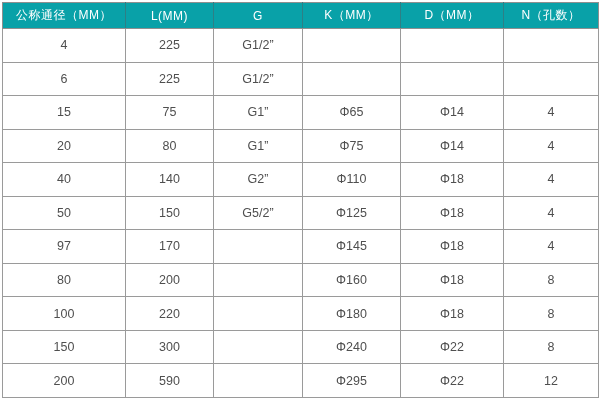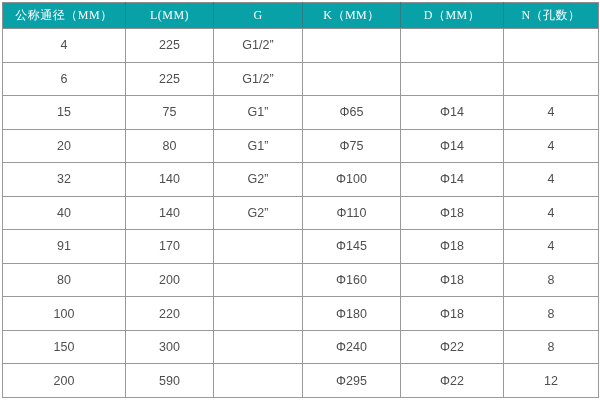--- a/index.html
+++ b/index.html
@@ -19,21 +19,20 @@
   }
   table.spec-table {
     width: 596px;
     height: 396px;
     border-collapse: collapse;
     table-layout: fixed;
     font-family: "Liberation Sans", "DejaVu Sans", sans-serif;
   }
   table.spec-table thead tr {
     height: 26px;
-    font-family: Liberation Serif, serif;
   }
   table.spec-table th {
     background: #09a1a8;
     color: #ffffff;
     font-size: 12px;
     font-weight: normal;
     text-align: center;
     vertical-align: middle;
     border-top: 1px solid #8f8f8f;
     border-bottom: 1px solid #8f8f8f;
@@ -104,37 +103,37 @@
         </tr>
         <tr>
           <td>20</td>
           <td>80</td>
           <td>G1”</td>
           <td>Φ75</td>
           <td>Φ14</td>
           <td>4</td>
         </tr>
         <tr>
-          <td>32</td>
-          <td>140</td>
-          <td>G2”</td>
-          <td>Φ100</td>
-          <td>Φ14</td>
-          <td>4</td>
-        </tr>
-        <tr>
           <td>40</td>
           <td>140</td>
           <td>G2”</td>
           <td>Φ110</td>
           <td>Φ18</td>
           <td>4</td>
         </tr>
         <tr>
-          <td>91</td>
+          <td>50</td>
+          <td>150</td>
+          <td>G5/2”</td>
+          <td>Φ125</td>
+          <td>Φ18</td>
+          <td>4</td>
+        </tr>
+        <tr>
+          <td>97</td>
           <td>170</td>
           <td></td>
           <td>Φ145</td>
           <td>Φ18</td>
           <td>4</td>
         </tr>
         <tr>
           <td>80</td>
           <td>200</td>
           <td></td>

